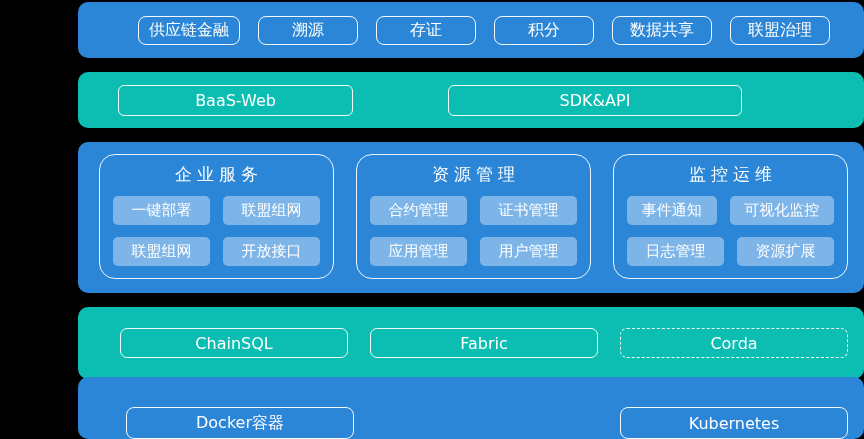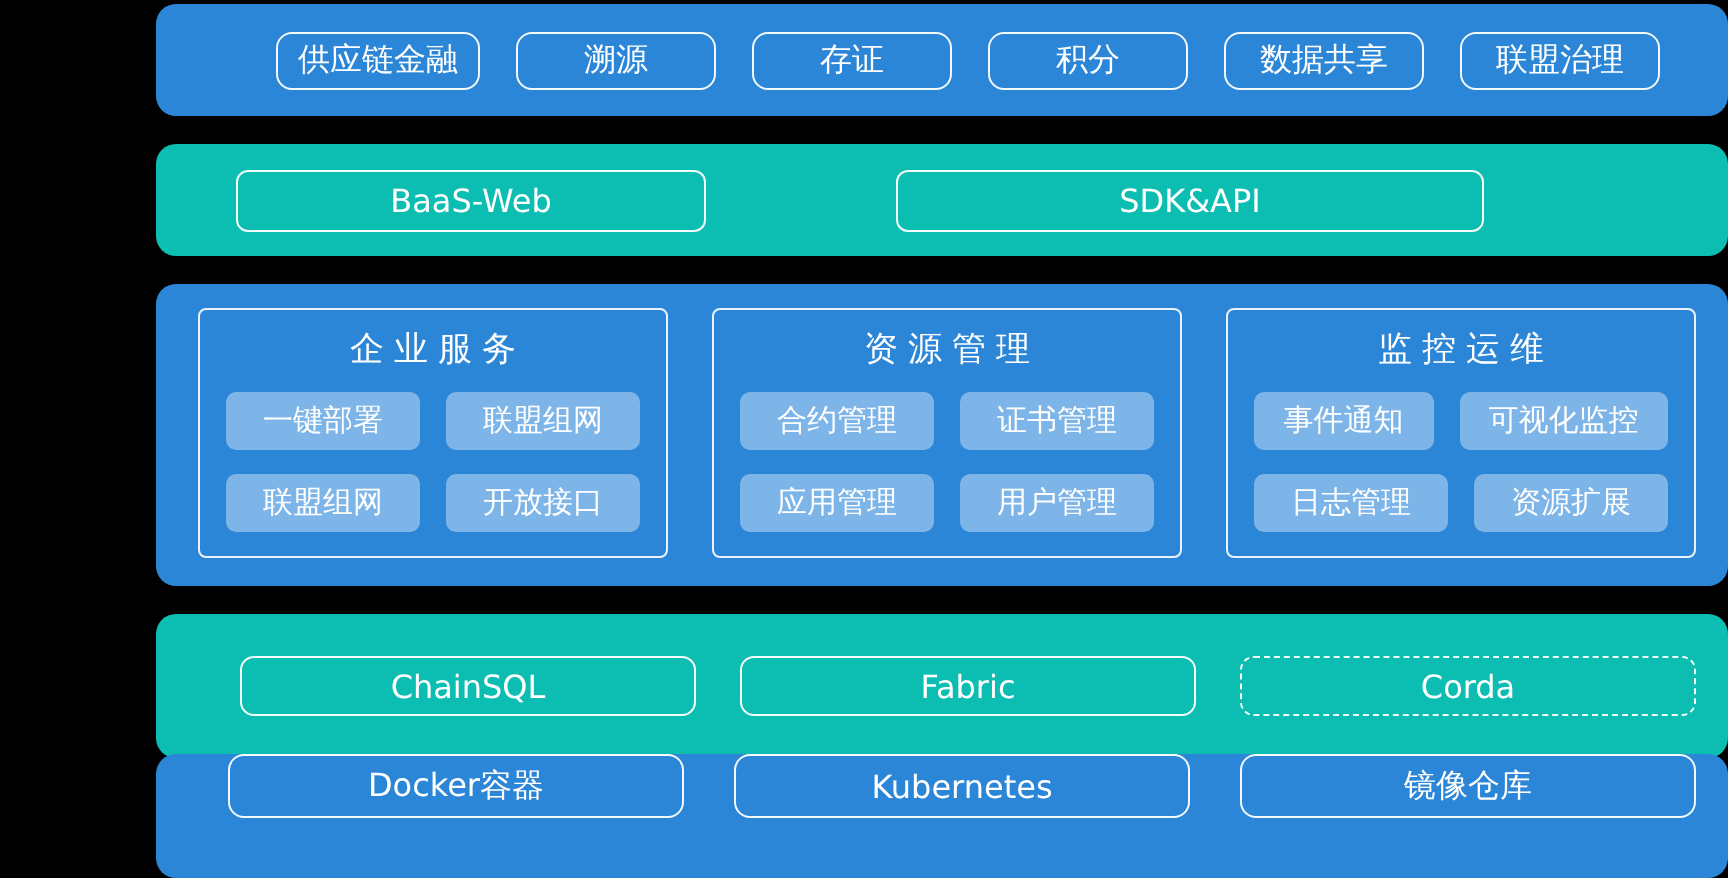--- a/index.html
+++ b/index.html
@@ -22,39 +22,39 @@
 
   
   .band-access{top:72px;height:56px;display:flex;align-items:center;}
   .band-access .pill{height:31px;border-radius:6px;border-width:1px;}
   .pill-w1{margin-left:40px;width:235px;}
   .pill-w2{margin-left:95px;width:294px;}
 
   
   .band-platform{top:142px;height:151px;display:flex;gap:22px;padding:12px 16px 14px 21px;}
   .panel{
-    flex:1;border:1px solid rgba(255,255,255,.9);border-radius:4px;
+    flex:1;border:1px solid rgba(255,255,255,.9);border-radius:16px;
     padding:6px 13px 12px;box-sizing:border-box;display:flex;flex-direction:column;min-width:0;
   }
   .panel-title{text-align:center;font-size:17px;letter-spacing:5px;text-indent:5px;margin:2px 0 10px;}
   .chip-col{display:flex;flex-direction:column;gap:12px;flex:1;}
   .chip-row{display:flex;gap:13px;}
   .chip{
     flex:1 1 auto;background:#7eb5e8;border-radius:5px;height:29px;
     display:flex;align-items:center;justify-content:center;
     font-size:15px;white-space:nowrap;padding:0 8px;color:#fff;
   }
 
   
   .band-chains{top:307px;height:72px;display:flex;align-items:center;justify-content:space-between;padding:0 16px 0 42px;}
   .band-chains .pill{width:228px;height:30px;border-radius:7px;border-width:1px;}
   .pill.dashed{border-style:dashed;border-width:1.5px;}
 
   
-  .band-infra{top:377px;height:62px;display:flex;align-items:flex-start;justify-content:space-between;padding:0 16px 0 36px;}
+  .band-infra{top:377px;height:62px;display:flex;align-items:flex-end;justify-content:space-between;padding:0 16px 0 48px;}
   .band-infra .pill{width:228px;height:32px;border-radius:8px;border-width:1px;}
 </style>
 </head>
 <body>
 
 <div class="stage">
 
   <section class="band blue band-apps">
     <div class="pill">供应链金融</div>
     <div class="pill">溯源</div>
@@ -117,16 +117,15 @@
 
   <section class="band teal band-chains">
     <div class="pill">ChainSQL</div>
     <div class="pill">Fabric</div>
     <div class="pill dashed">Corda</div>
   </section>
 
   <section class="band blue band-infra">
     <div class="pill">Docker容器</div>
     <div class="pill">Kubernetes</div>
-    <div class="pill">镜像仓库</div>
   </section>
 
 </div>
 
 </body></html>

